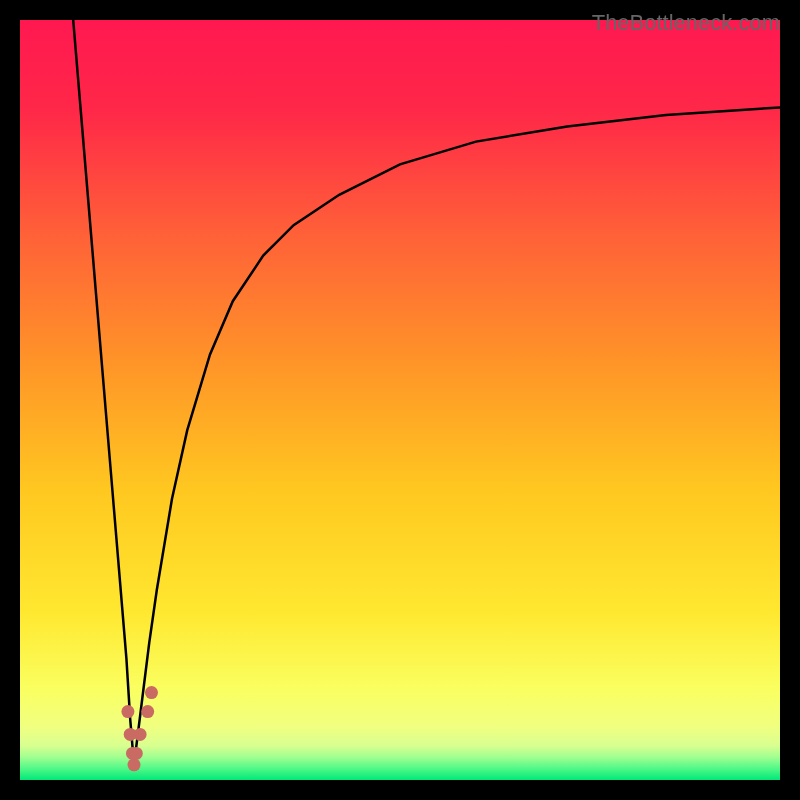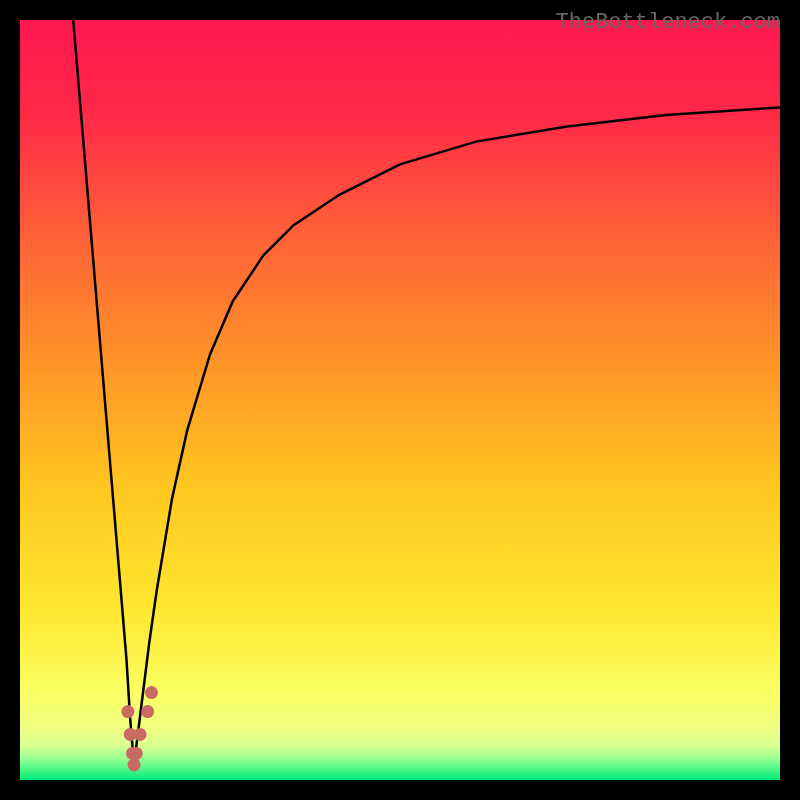--- a/index.html
+++ b/index.html
@@ -25,21 +25,21 @@
       top: 0;
       width: 100%;
       height: 100%;
     }
     .watermark {
       position: absolute;
       top: 10px;
       right: 20px;
       color: #666;
       font-size: 22px;
-      font-family: Liberation Mono, monospace;
+      font-family: Liberation Sans, sans-serif;
       z-index: 10;
     }
     .curve-svg {
       position: absolute;
       left: 20px;
       top: 20px;
       width: 760px;
       height: 760px;
       z-index: 5;
     }

